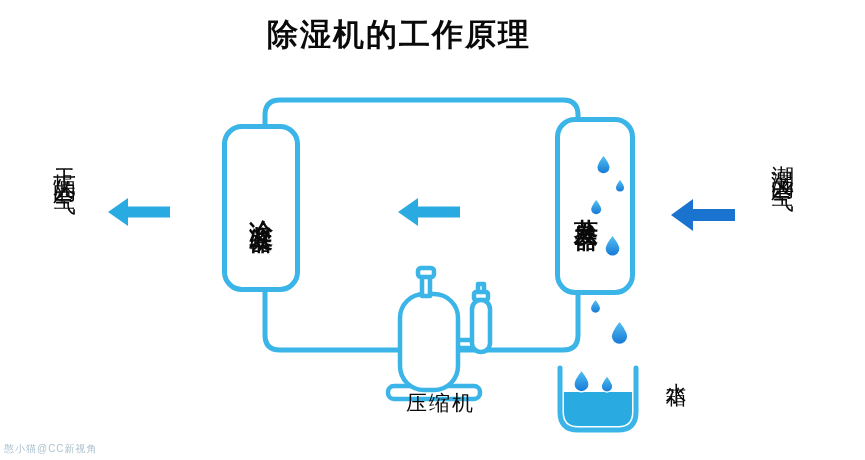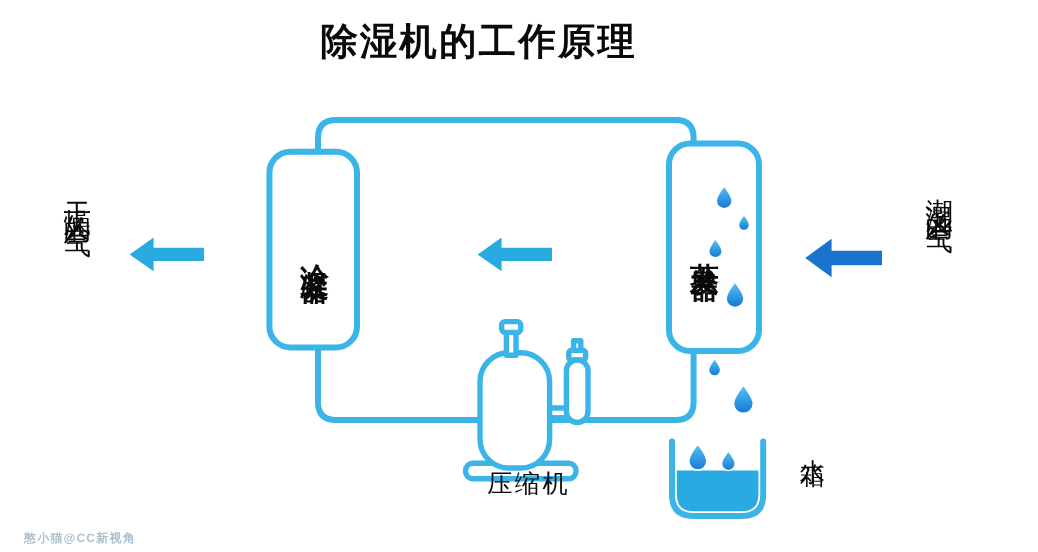--- a/index.html
+++ b/index.html
@@ -36,22 +36,22 @@
     position:absolute; left:378px; top:389px; width:125px;
     text-align:center; font-size:21px; letter-spacing:2px; color:#0a0a0a;
   }
 
   .arrow { position:absolute; }
   .arrow-left   { left:108px; top:198px; }
   .arrow-middle { left:398px; top:198px; }
   .arrow-right  { left:671px; top:199px; }
 
   .watermark {
-    position:absolute; left:20px; top:442px; font-size:10px;
-    color:#9fb6c6; opacity:0.85; letter-spacing:1px;font-weight:bold;
+    position:absolute; left:4px; top:442px; font-size:10px;
+    color:#9fb6c6; opacity:0.85; letter-spacing:1px;
   }
 </style>
 </head>
 <body>
 
 <div class="canvas">
 
   
   <svg width="0" height="0" aria-hidden="true">
     <defs>

